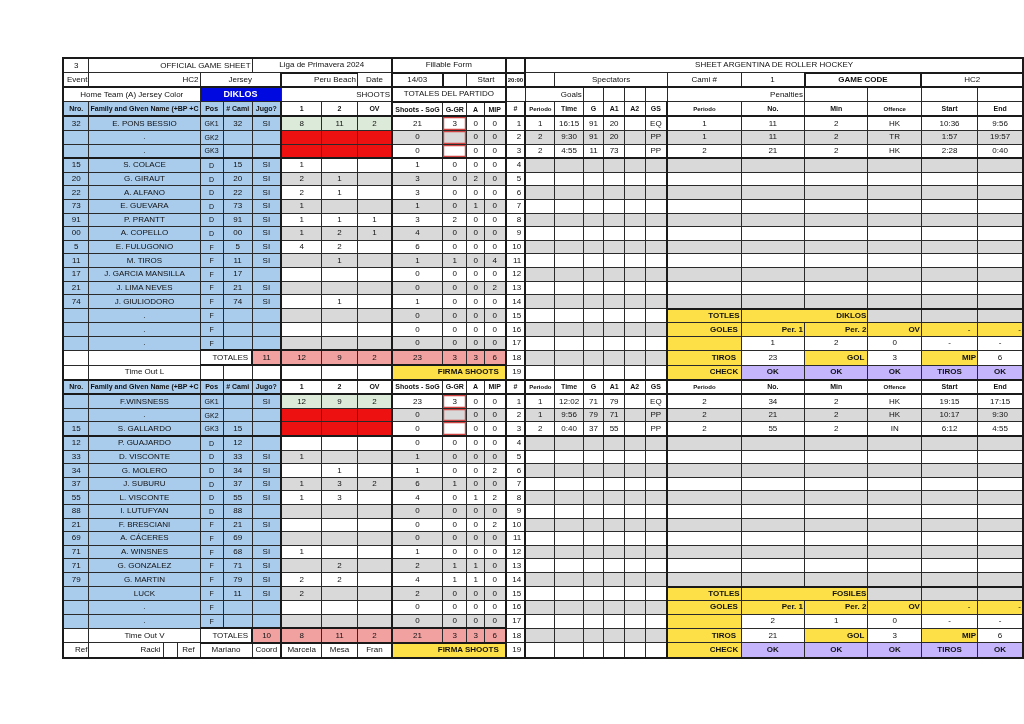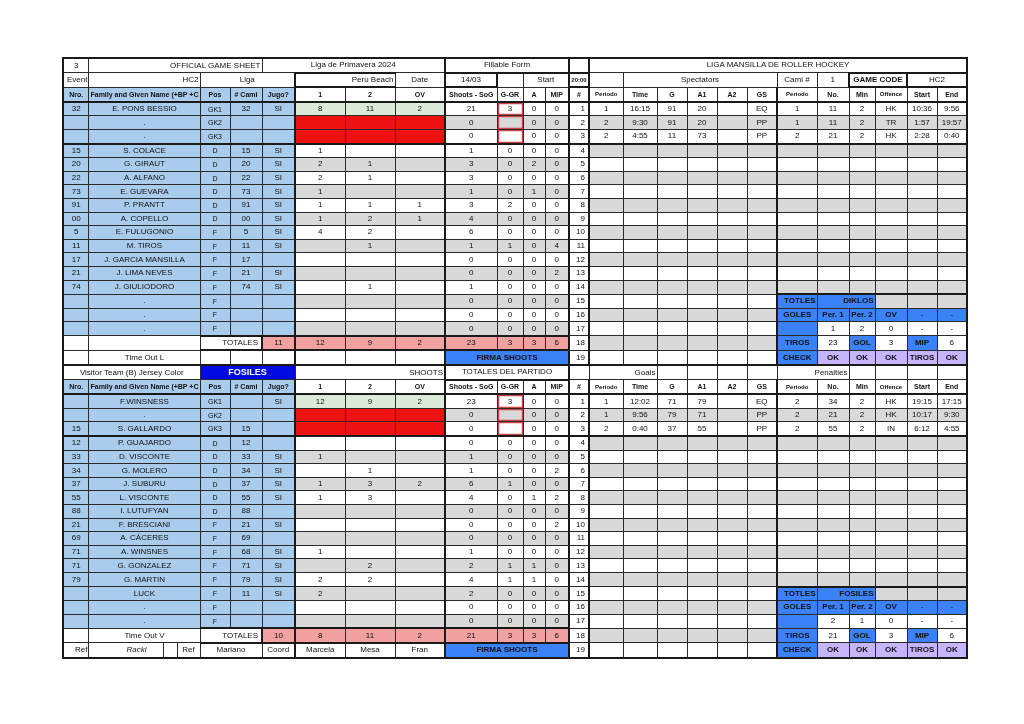--- a/index.html
+++ b/index.html
@@ -10,34 +10,34 @@
      font-size:8px;line-height:1;overflow:hidden;white-space:nowrap;}
   .left{text-align:right;padding-left:3px;}
   .right{text-align:right;padding-right:3px;}
   .bold{font-weight:bold;}
   .h7{font-size:7px;font-weight:bold;}
   .h6{font-size:6px;font-weight:bold;}
   .tinyb{font-size:6px;font-weight:bold;}
   .pos{font-size:7px;}
   .blue{background:#a9cbec;}
   .stripe{background:#d9d9d9;}
-  .dark{background:#3b82f6;}
+  .dark{background:#fde047;padding-left:40px;}
   .pink{background:#f2a1a1;}
   .red{background:#ee1111;}
   .green{background:#dcead9;}
   .chk{background:#c4b5fd;font-weight:bold;}
   .teamname{background:#000ae0;color:#fff;font-weight:bold;font-size:9px;}
   .rb{box-shadow:inset 0 0 0 1.2px #d04444;}
   .bL{border-left:2px solid #1a1a1a;}
   .bR{border-right:2px solid #1a1a1a;border-radius:6px;}
   .bT{border-top:2px solid #1a1a1a;}
   .bB{border-bottom:2px solid #1a1a1a;}
   .refcell{padding:0;}
   .refcell .in{display:flex;height:100%;align-items:center;}
-  .refcell .ra{flex:1;text-align:right;padding-right:16px;font-style:italic;}
+  .refcell .ra{flex:1;text-align:right;padding-right:2px;}
   .refcell .rg{width:13px;align-self:stretch;border-left:1px solid #2a2a2a;}
   .refcell .rl{width:22px;align-self:stretch;border-left:1px solid #2a2a2a;display:flex;align-items:center;justify-content:center;}
 </style>
 </head>
 <body>
 
 <div class="sheet">
   <table>
     <colgroup id="cols">
         <col style="width: 24px;">
@@ -66,38 +66,55 @@
         <col style="width: 30px;">
         <col style="width: 30px;">
       </colgroup>
     <tbody id="grid-body">
         <tr>
           <td>3</td>
           <td colspan="3" class="left">OFFICIAL GAME SHEET</td>
           <td colspan="4">Liga de Primavera 2024</td>
           <td colspan="4" class="bL bR bT bB">Fillable Form</td>
           <td class="bL bR bT bB"></td>
-          <td colspan="12">LIGA MANSILLA DE ROLLER HOCKEY</td>
+          <td colspan="12">SHEET ARGENTINA DE ROLLER HOCKEY</td>
         </tr>
         <tr>
           <td class="left">Event</td>
           <td class="left">HC2</td>
-          <td colspan="3">Liga</td>
+          <td colspan="3">Jersey</td>
           <td colspan="2" class="left bL bT bB">Peru Beach</td>
           <td>Date</td>
           <td class="bL bR bT bB">14/03</td>
           <td></td>
           <td colspan="2">Start</td>
           <td class="tinyb bL bR bB">20:00</td>
           <td></td>
           <td colspan="5">Spectators</td>
           <td>Cami #</td>
           <td>1</td>
           <td colspan="2" class="bold bL bT bB">GAME CODE</td>
           <td colspan="2" class="bL bR bT bB">HC2</td>
+        </tr>
+        <tr>
+          <td colspan="2" class="bT">Home Team (A) Jersey Color</td>
+          <td colspan="3" class="teamname bT">DIKLOS</td>
+          <td colspan="3" class="left bT">SHOOTS</td>
+          <td colspan="4" class="bL bR bT bB">TOTALES DEL PARTIDO</td>
+          <td class="bT"></td>
+          <td colspan="2" class="left bT">Goals</td>
+          <td class="bT"></td>
+          <td class="bT"></td>
+          <td class="bT"></td>
+          <td class="bT"></td>
+          <td colspan="2" class="left bT">Penalties</td>
+          <td class="bT"></td>
+          <td class="bT"></td>
+          <td class="bT"></td>
+          <td class="bT"></td>
         </tr>
         <tr>
           <td class="blue h7 bB">Nro.</td>
           <td class="blue h7 bB">Family and Given Name (+BP +C</td>
           <td class="blue h7 bB">Pos</td>
           <td class="blue h7 bB"># Cami</td>
           <td class="blue h7 bB">Jugo?</td>
           <td class="h7 bL bB">1</td>
           <td class="h7 bB">2</td>
           <td class="h7 bB">OV</td>
@@ -621,37 +638,20 @@
           <td class="bB"></td>
           <td class="bB"></td>
           <td class="dark bold bB bL">CHECK</td>
           <td class="chk bB">OK</td>
           <td class="chk bB">OK</td>
           <td class="chk bB">OK</td>
           <td class="chk bB">TIROS</td>
           <td class="chk bB">OK</td>
         </tr>
         <tr>
-          <td colspan="2" class="bT">Visitor Team (B) Jersey Color</td>
-          <td colspan="3" class="teamname bT">FOSILES</td>
-          <td colspan="3" class="left bT">SHOOTS</td>
-          <td colspan="4" class="bL bR bT bB">TOTALES DEL PARTIDO</td>
-          <td class="bT"></td>
-          <td colspan="2" class="left bT">Goals</td>
-          <td class="bT"></td>
-          <td class="bT"></td>
-          <td class="bT"></td>
-          <td class="bT"></td>
-          <td colspan="2" class="left bT">Penalties</td>
-          <td class="bT"></td>
-          <td class="bT"></td>
-          <td class="bT"></td>
-          <td class="bT"></td>
-        </tr>
-        <tr>
           <td class="blue h7 bB">Nro.</td>
           <td class="blue h7 bB">Family and Given Name (+BP +C</td>
           <td class="blue h7 bB">Pos</td>
           <td class="blue h7 bB"># Cami</td>
           <td class="blue h7 bB">Jugo?</td>
           <td class="h7 bL bB">1</td>
           <td class="h7 bB">2</td>
           <td class="h7 bB">OV</td>
           <td class="h7 bL bB">Shoots - SoG</td>
           <td class="h7 bB">G-GR</td>

